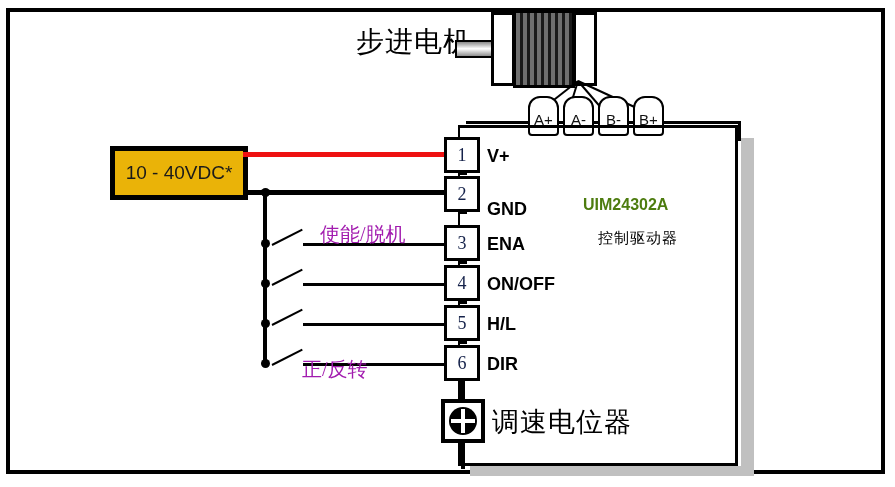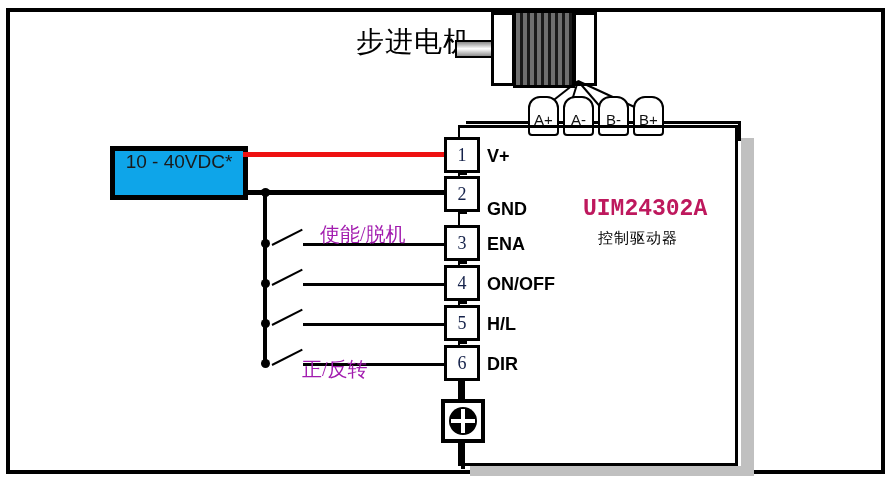--- a/index.html
+++ b/index.html
@@ -153,22 +153,23 @@
 
   
   #psu {
     position: absolute;
     left: 110px;
     top: 146px;
     width: 138px;
     height: 54px;
     border: 5px solid #000000;
     box-sizing: border-box;
-    background: #0ea5e9;
+    background: #eab308;
     display: flex;
+    align-items: center;
     justify-content: center;
   }
   #psu-label {
     font-family: "Liberation Sans", sans-serif;
     font-size: 19px;
     color: #1a1a1a;
     white-space: nowrap;
   }
 
   
@@ -221,24 +222,24 @@
     left: 470px;
     top: 466px;
     width: 284px;
     height: 10px;
     background: #c0c0c0;
   }
   #driver-name {
     position: absolute;
     left: 583px;
     top: 196px;
-    font-family: Liberation Mono, monospace;
-    font-size: 23px;
+    font-family: Liberation Sans, sans-serif;
+    font-size: 16px;
     font-weight: bold;
-    color: #be185d;
+    color: #4d7c0f;
     letter-spacing: 0px;
     white-space: nowrap;
   }
   #driver-sub {
     position: absolute;
     left: 598px;
     top: 229px;
     font-family: "Liberation Serif", serif;
     font-size: 15px;
     color: #000000;
@@ -421,14 +422,15 @@
 
   <div class="wire" style="left:461px; top:381px; width:4px; height:20px;"></div>
   <div class="wire" style="left:461px; top:441px; width:4px; height:28px;"></div>
 
   <div id="pot-box">
     <div id="pot-knob">
       <div class="pot-slot" style="left:12px; top:2px; width:4px; height:24px;"></div>
       <div class="pot-slot" style="left:2px; top:12px; width:24px; height:4px;"></div>
     </div>
   </div>
+  <div id="pot-label">调速电位器</div>
 
 </div>
 
 </body></html>

